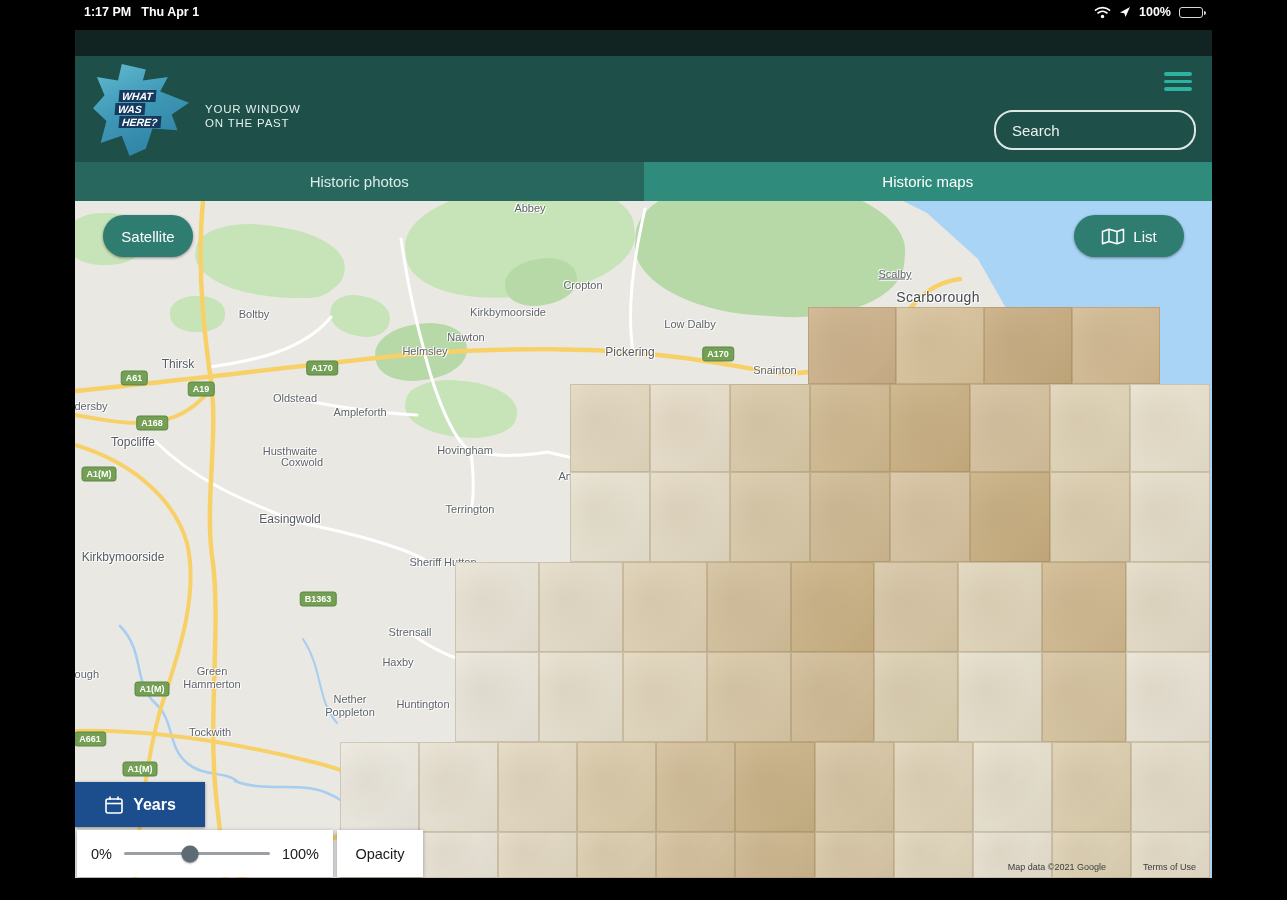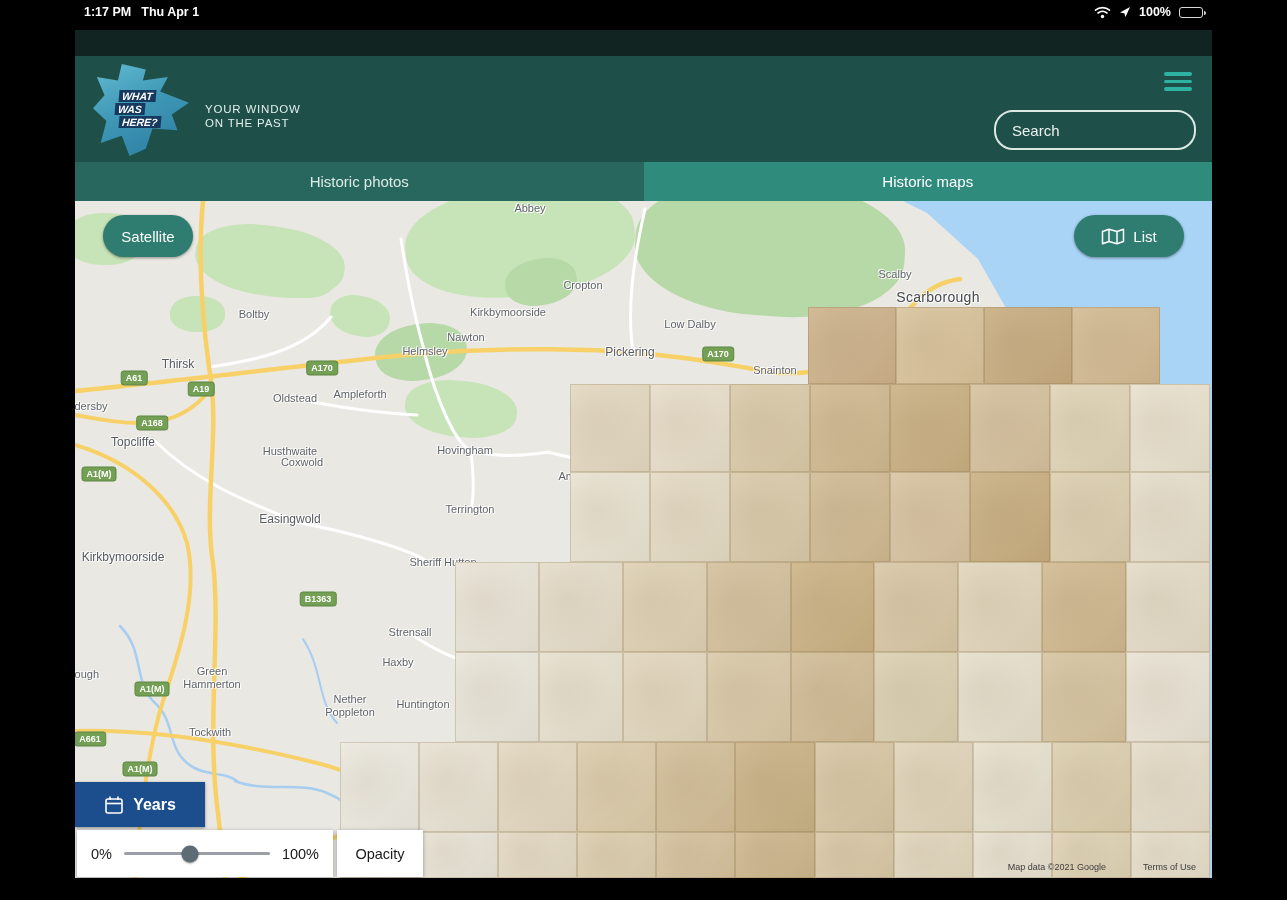--- a/index.html
+++ b/index.html
@@ -201,33 +201,33 @@
         <path d="M 0 244 C 60 262 100 300 112 342 C 124 392 104 452 88 500 C 76 538 66 600 60 677" stroke="#f7d168" stroke-width="4"></path>
         <path d="M 0 530 C 80 528 162 542 242 562 C 298 576 330 602 342 640" stroke="#f7d168" stroke-width="4"></path>
         <path d="M 165 677 C 240 642 306 616 382 602 C 430 594 468 596 505 602" stroke="#f7d168" stroke-width="4.5"></path>
       </g>
     </svg>
 
     <div class="water"></div>
     <div class="labels">
         <span class="place" style="left: 455px; top: 7px;">Abbey</span>
         <span class="place" style="left: 508px; top: 84px;">Cropton</span>
-        <span class="place" style="left: 820px; top: 73px;">Scalby</span>
+        <span class="place" style="left: 820px; top: 73px; text-decoration: underline;">Scalby</span>
         <span class="place lg" style="left: 863px; top: 96px;">Scarborough</span>
         <span class="place" style="left: 179px; top: 113px;">Boltby</span>
         <span class="place" style="left: 433px; top: 111px;">Kirkbymoorside</span>
         <span class="place" style="left: 615px; top: 123px;">Low Dalby</span>
         <span class="place" style="left: 391px; top: 136px;">Nawton</span>
         <span class="place" style="left: 350px; top: 150px;">Helmsley</span>
         <span class="place md" style="left: 555px; top: 151px;">Pickering</span>
         <span class="place md" style="left: 103px; top: 163px;">Thirsk</span>
         <span class="place" style="left: 700px; top: 169px;">Snainton</span>
         <span class="place" style="left: 220px; top: 197px;">Oldstead</span>
         <span class="place" style="left: 16px; top: 205px;">dersby</span>
-        <span class="place" style="left: 285px; top: 193px;">Ampleforth</span>
+        <span class="place" style="left: 285px; top: 211px;">Ampleforth</span>
         <span class="place" style="left: 227px; top: 229px; margin-top: 32px;">Coxwold</span>
         <span class="place md" style="left: 58px; top: 241px;">Topcliffe</span>
         <span class="place" style="left: 215px; top: 250px;">Husthwaite</span>
         <span class="place" style="left: 390px; top: 249px;">Hovingham</span>
         <span class="place" style="left: 510px; top: 275px;">Amotherby</span>
         <span class="place" style="left: 395px; top: 308px;">Terrington</span>
         <span class="place md" style="left: 215px; top: 318px; text-align: right;">Easingwold</span>
         <span class="place" style="left: 368px; top: 361px;">Sheriff Hutton</span>
         <span class="place md" style="left: 48px; top: 356px;">Kirkbymoorside</span>
         <span class="place" style="left: 335px; top: 431px;">Strensall</span>

